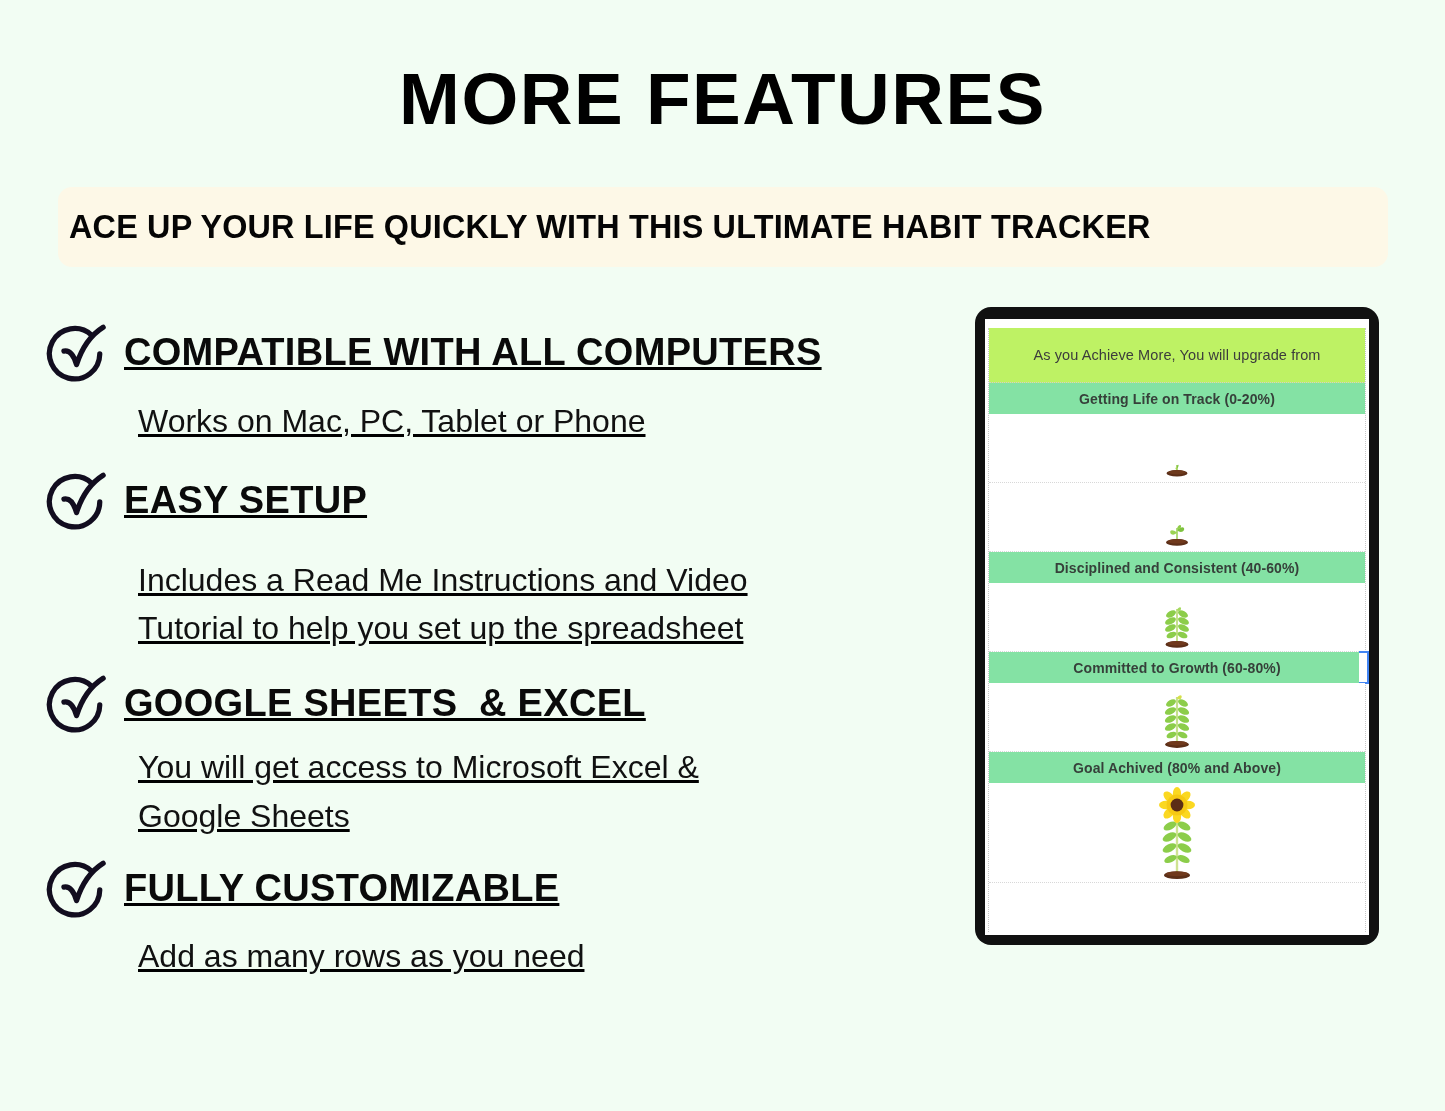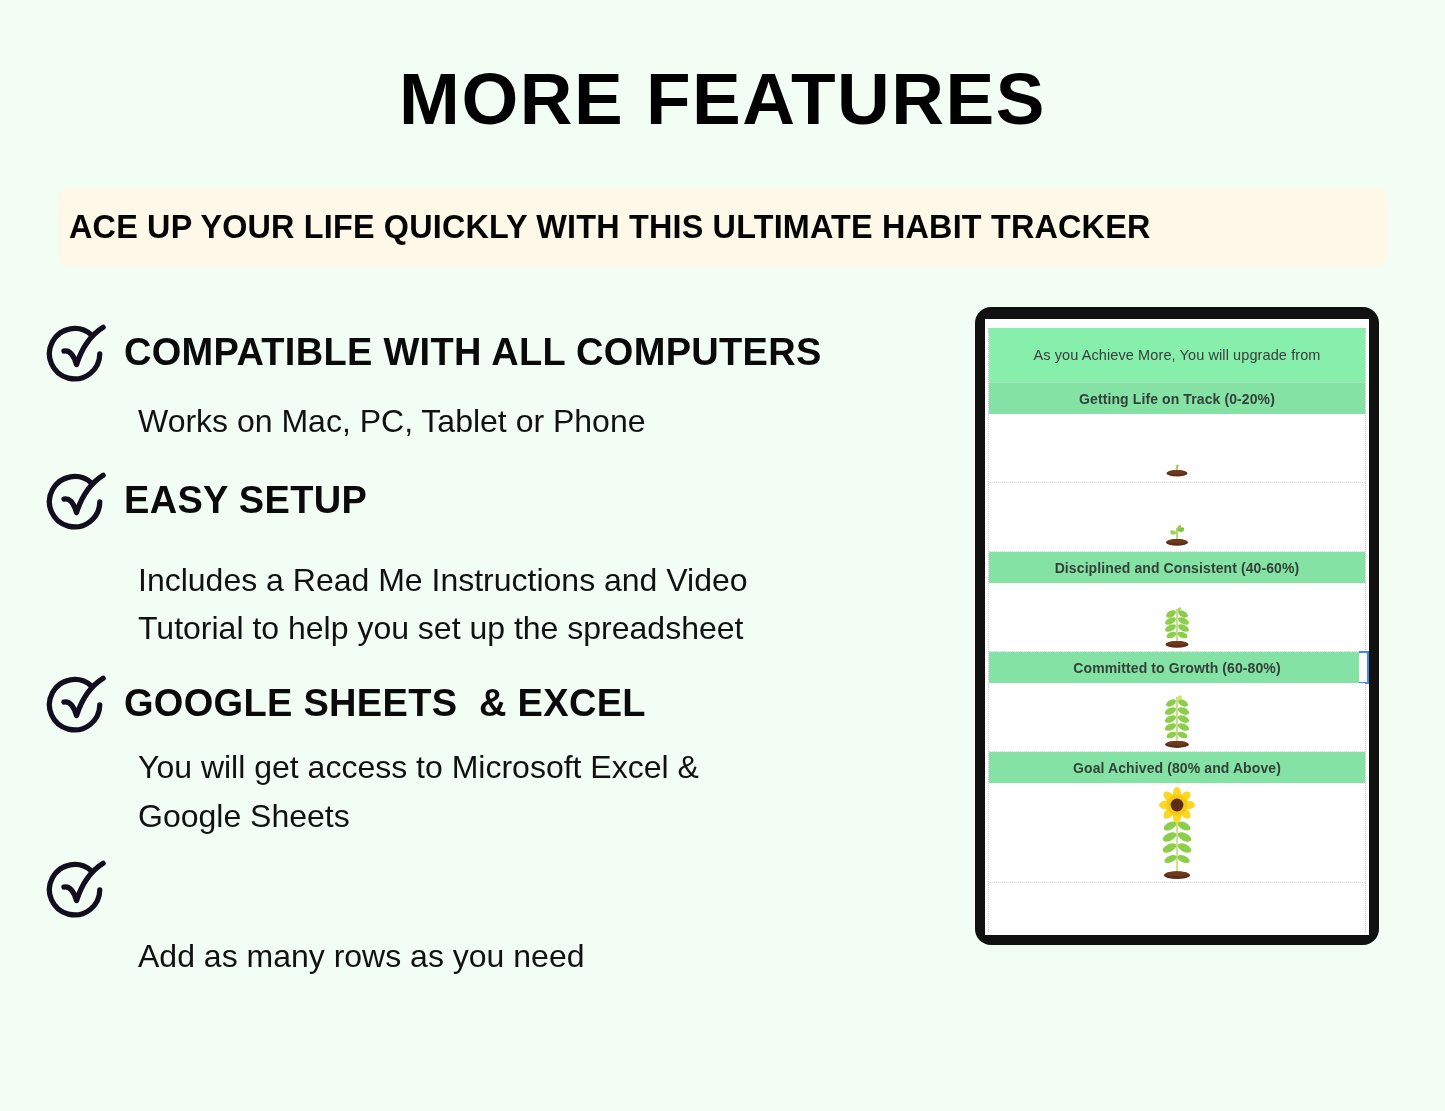--- a/index.html
+++ b/index.html
@@ -54,20 +54,21 @@
   
   .features {
     position: absolute;
     top: 322px;
     left: 46px;
     width: 900px;
   }
   .feature {
     position: relative;
     margin-bottom: 4px;
+    text-decoration: underline;
   }
   .feature-head {
     display: flex;
     align-items: center;
   }
   .check-icon {
     width: 62px;
     height: 62px;
     flex: 0 0 62px;
     margin-right: 16px;
@@ -131,21 +132,21 @@
   }
   .sheet-row {
     width: 100%;
     box-sizing: border-box;
     display: flex;
     align-items: center;
     justify-content: center;
     position: relative;
   }
   .row-header {
-    background: #86efac;
+    background: #bef264;
     height: 55px;
     border-bottom: 1px dotted #cfcfcf;
   }
   .row-header .row-text {
     font-size: 14.5px;
     font-weight: 400;
     color: #3c3c3c;
     letter-spacing: 0.1px;
   }
   .row-label {
@@ -228,20 +229,21 @@
     <div class="feature-body">You will get access to Microsoft Excel &amp;
 Google Sheets</div>
   </div>
 
   <div class="feature f-3">
     <div class="feature-head">
       <svg class="check-icon" viewBox="0 0 64 64">
         <path d="M47 13.5 A26 26 0 1 0 55.5 33" fill="none" stroke="#120d1f" stroke-width="5.4" stroke-linecap="round"></path>
         <path d="M18.5 30 C24 29 28.5 33.5 31.5 44 C37 27 47 13 59 5.5" fill="none" stroke="#120d1f" stroke-width="5.4" stroke-linecap="round" stroke-linejoin="round"></path>
       </svg>
+      <div class="feature-title">FULLY CUSTOMIZABLE</div>
     </div>
     <div class="feature-body">Add as many rows as you need</div>
   </div>
 
 </div>
 
 <div class="device">
   <div class="device-screen">
     <div class="sheet">
 

